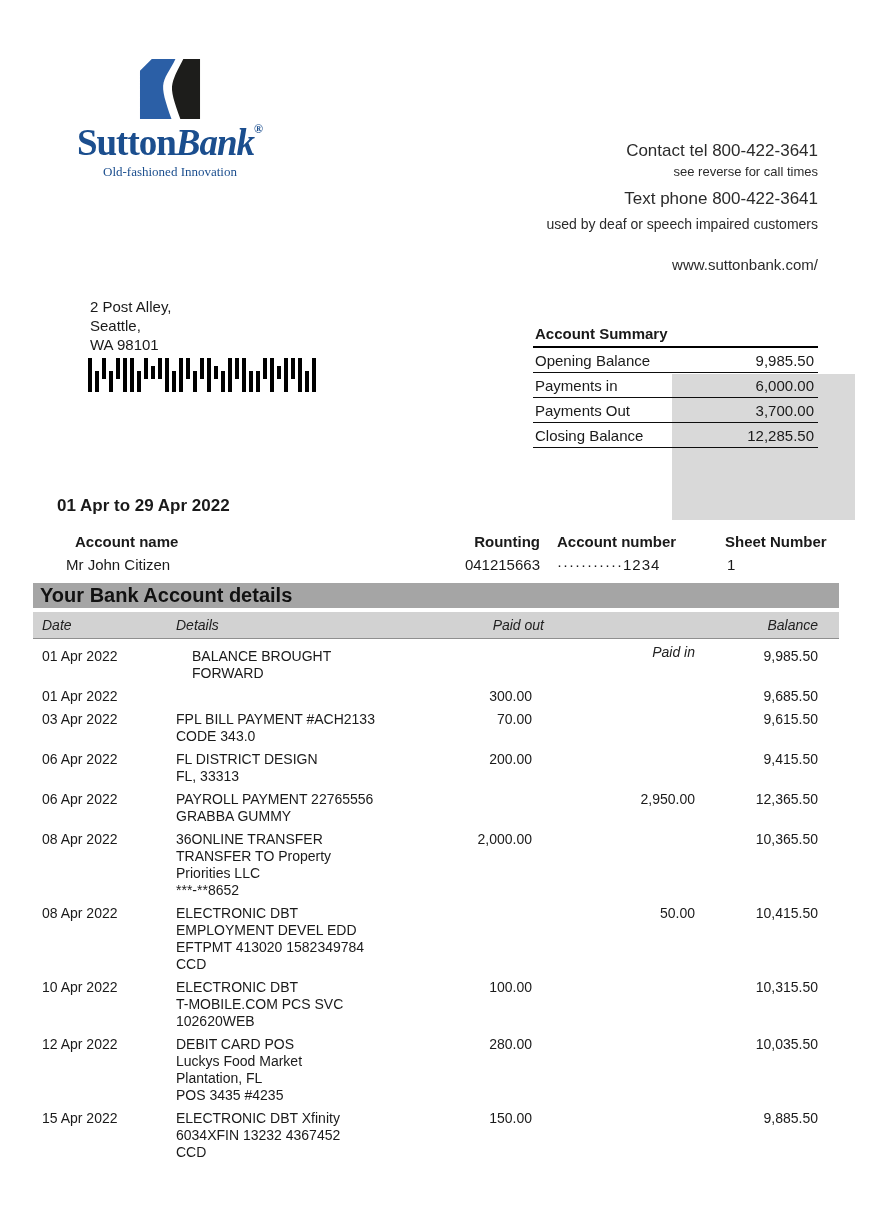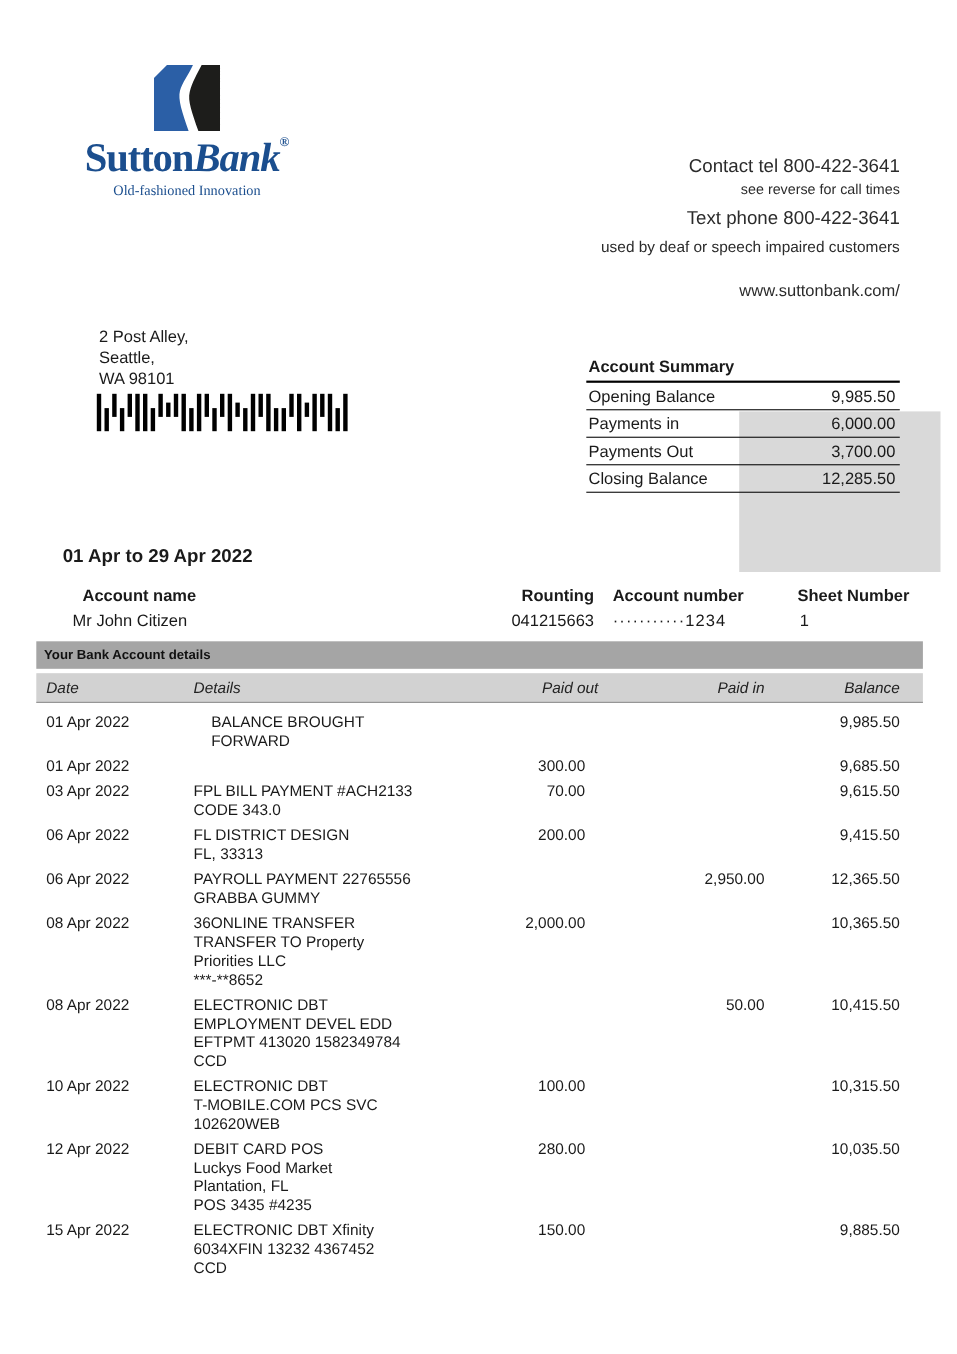--- a/index.html
+++ b/index.html
@@ -59,32 +59,32 @@
   .ai-acct-h  { position:absolute; left:557px; top:0; }
   .ai-sheet-h { position:absolute; left:725px; top:0; }
   .ai-name-v  { position:absolute; left:66px;  top:23px; }
   .ai-rout-v  { position:absolute; left:440px; top:23px; width:100px; text-align:right; }
   .ai-acct-v  { position:absolute; left:557px; top:23px; letter-spacing:1px; }
   .ai-sheet-v { position:absolute; left:727px; top:23px; }
 
   
   .section-bar {
     position:absolute; left:33px; top:583px; width:806px; height:25px;
-    background:#a5a5a5; font-size:12px; font-weight:700; color:#111;
+    background:#a5a5a5; font-size:20px; font-weight:700; color:#111;
     line-height:25px; padding-left:7px;
   }
   .col-head {
     position:absolute; left:33px; top:612px; width:806px; height:27px;
     background:#d2d2d2; border-bottom:1px solid #8f8f8f;
     font-style:italic; font-size:14px; line-height:27px; color:#222;
   }
   .ch-date    { position:absolute; left:9px; }
   .ch-details { position:absolute; left:143px; }
   .ch-paidout { position:absolute; right:295px; width:120px; text-align:right; }
-  .ch-paidin  { position:absolute; right:144px; width:120px; text-align:right; }
+  .ch-paidin  { position:absolute; right:144px; width:120px; text-align:right;margin-top:27px; }
   .ch-balance { position:absolute; right:21px;  width:120px; text-align:right; }
 
   .txns { position:absolute; left:33px; top:648px; width:806px; font-size:14px; }
   .txn-row { position:relative; margin-bottom:6px; min-height:17px; }
   .txn-line { line-height:17px; }
   .txn-date    { position:absolute; left:9px; top:0; width:120px; line-height:17px; }
   .txn-details { margin-left:143px; width:310px; }
   .txn-paidout { position:absolute; right:307px; top:0; width:120px; line-height:17px; }
   .txn-paidin  { position:absolute; right:144px; top:0; width:120px; line-height:17px; }
   .txn-balance { position:absolute; right:21px;  top:0; width:120px; line-height:17px; }

